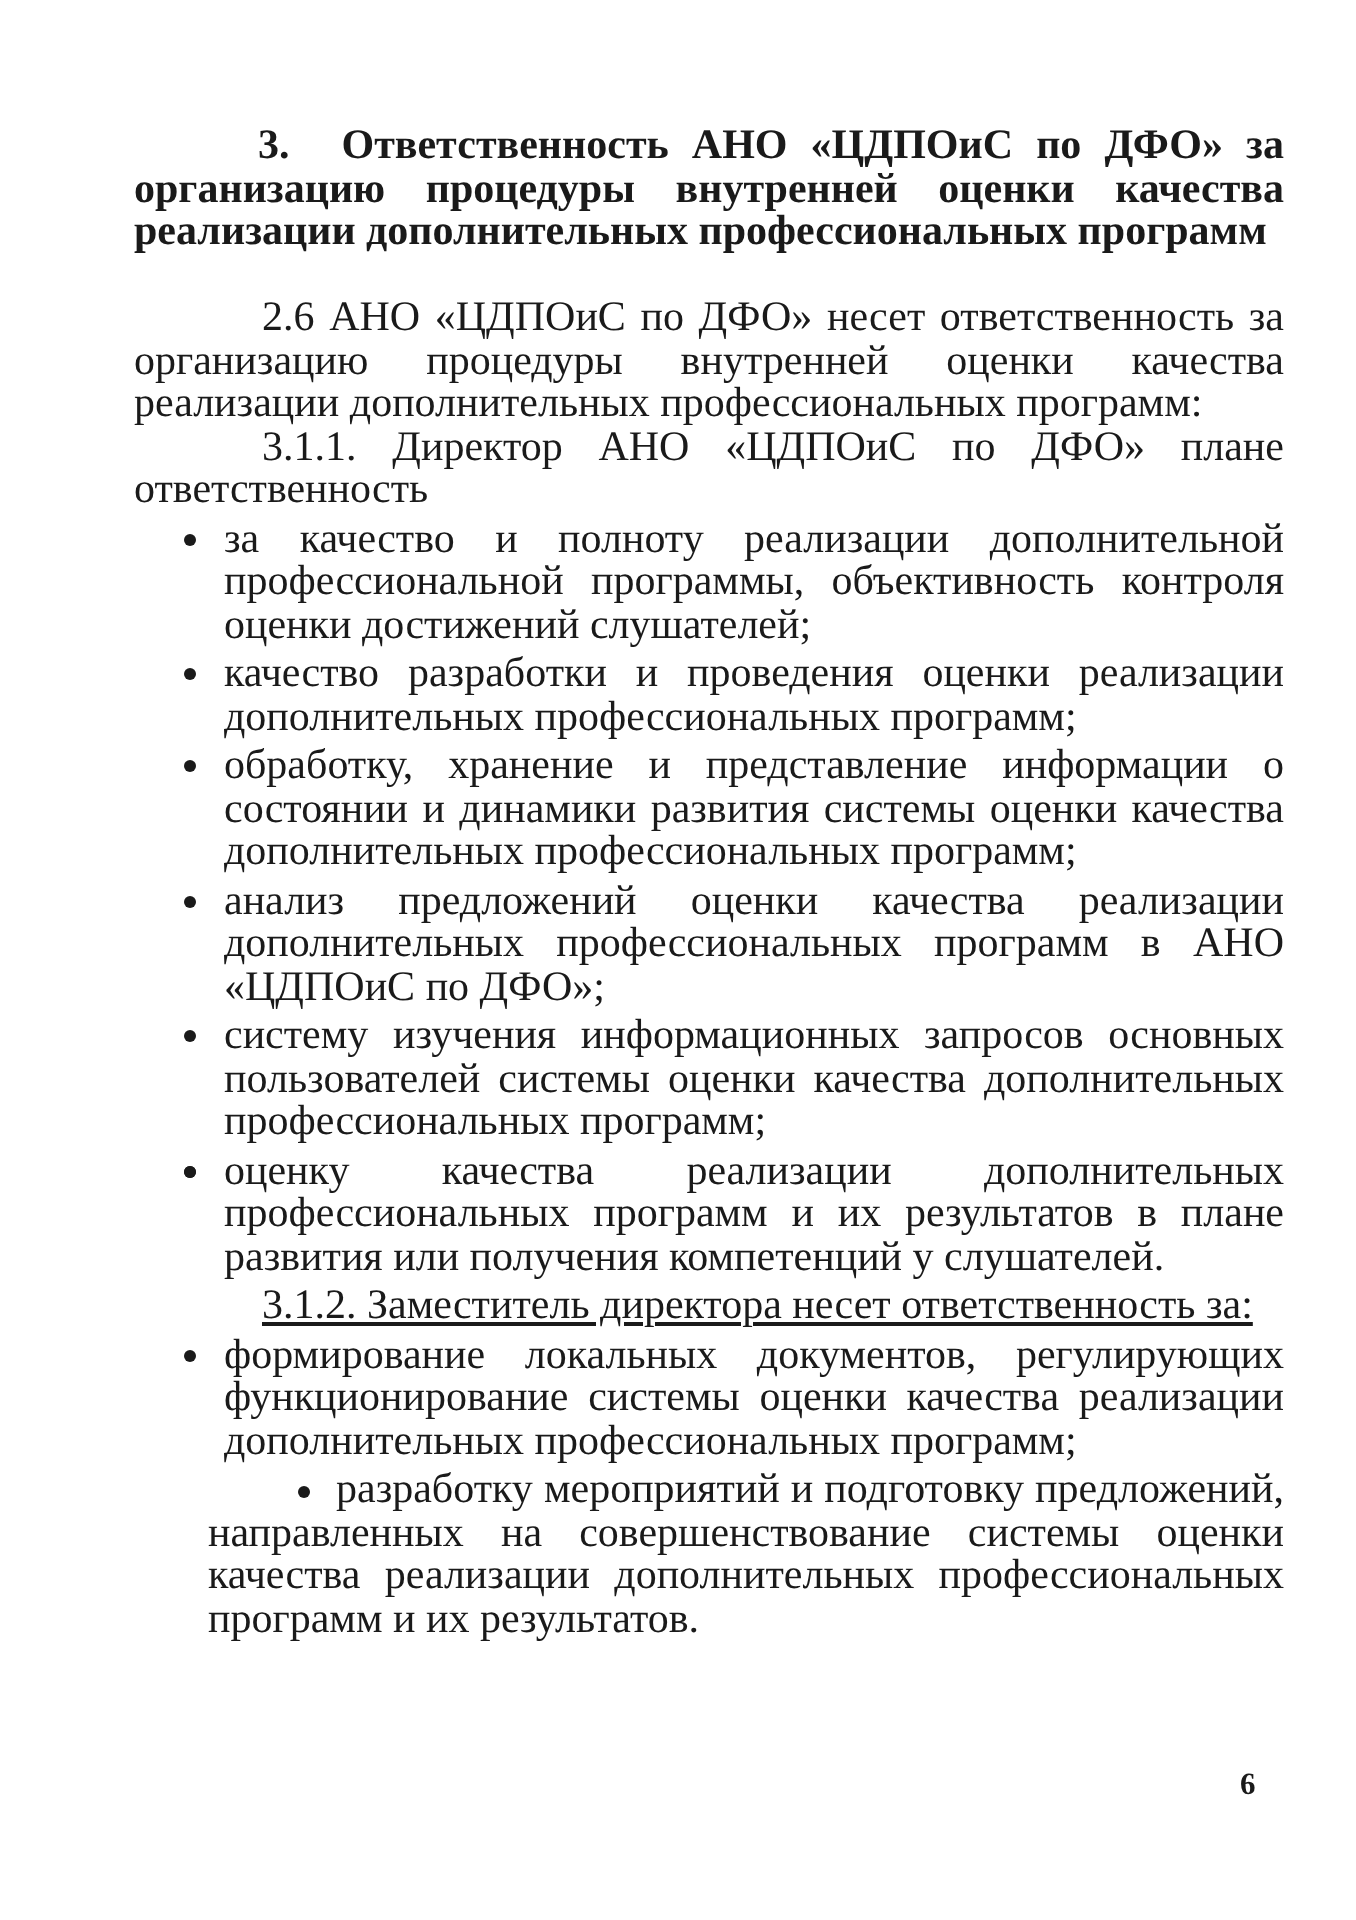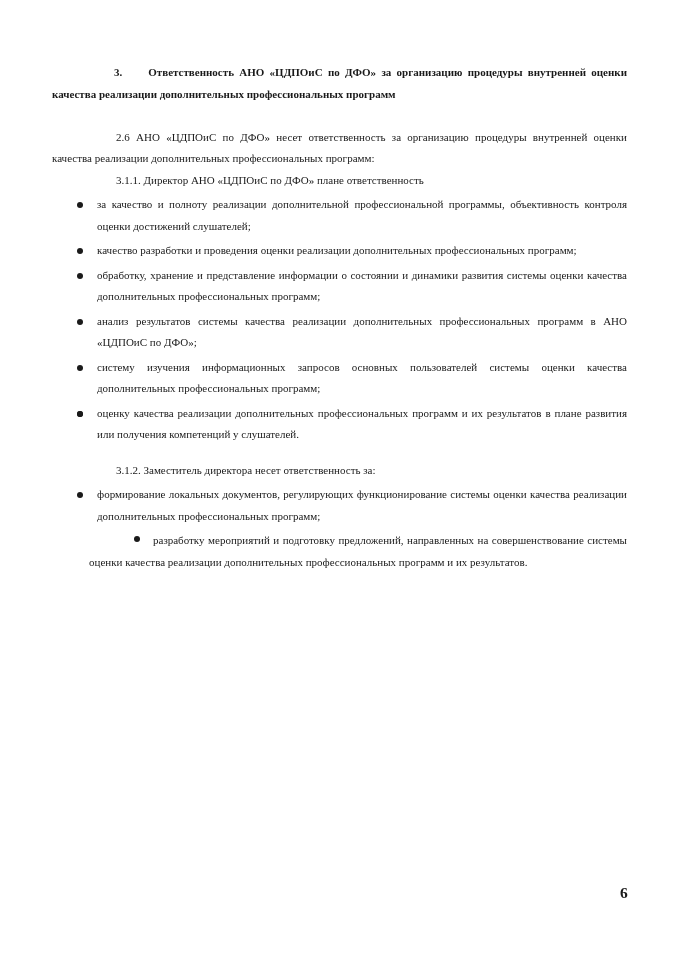--- a/index.html
+++ b/index.html
@@ -11,42 +11,43 @@
     position: relative;
     width: 678px;
     height: 960px;
     background: #ffffff;
     font-family: "Liberation Serif", "DejaVu Serif", serif;
     color: #1a1a1a;
     overflow: hidden;
   }
   .content {
     position: absolute;
-    left: 52px;
+    left: 67px;
     top: 62px;
     width: 575px;
-    font-size: 11px;
+    font-size: 21px;
     line-height: 21.5px;
     text-align: justify;
   }
   .heading {
     font-weight: 700;
     margin: 0 0 21.5px 0;
     text-indent: 62px;
   }
   .head-gap {
     display: inline-block;
     width: 26px;
   }
   .para {
     margin: 0;
     text-indent: 64px;
   }
   .para.spaced {
-    margin-top: 14px;
+    margin-top: 3px;
+    text-decoration: underline;
   }
   ul.bullets {
     list-style: none;
     margin: 2px 0 0 0;
     padding: 0;
   }
   ul.bullets li {
     position: relative;
     padding-left: 45px;
     margin-top: 3px;
@@ -101,21 +102,21 @@
       <li>
         <span class="bullet-marker"></span>
         <span>качество разработки и проведения оценки реализации дополнительных профессиональных программ;</span>
       </li>
       <li>
         <span class="bullet-marker"></span>
         <span>обработку, хранение и представление информации о состоянии и динамики развития системы оценки качества дополнительных профессиональных программ;</span>
       </li>
       <li>
         <span class="bullet-marker"></span>
-        <span>анализ результатов системы качества реализации дополнительных профессиональных программ в АНО «ЦДПОиС по ДФО»;</span>
+        <span>анализ предложений оценки качества реализации дополнительных профессиональных программ в АНО «ЦДПОиС по ДФО»;</span>
       </li>
       <li>
         <span class="bullet-marker"></span>
         <span>систему изучения информационных запросов основных пользователей системы оценки качества дополнительных профессиональных программ;</span>
       </li>
       <li>
         <span class="bullet-marker"></span>
       </li>
       <li>
         <span class="bullet-marker"></span>

